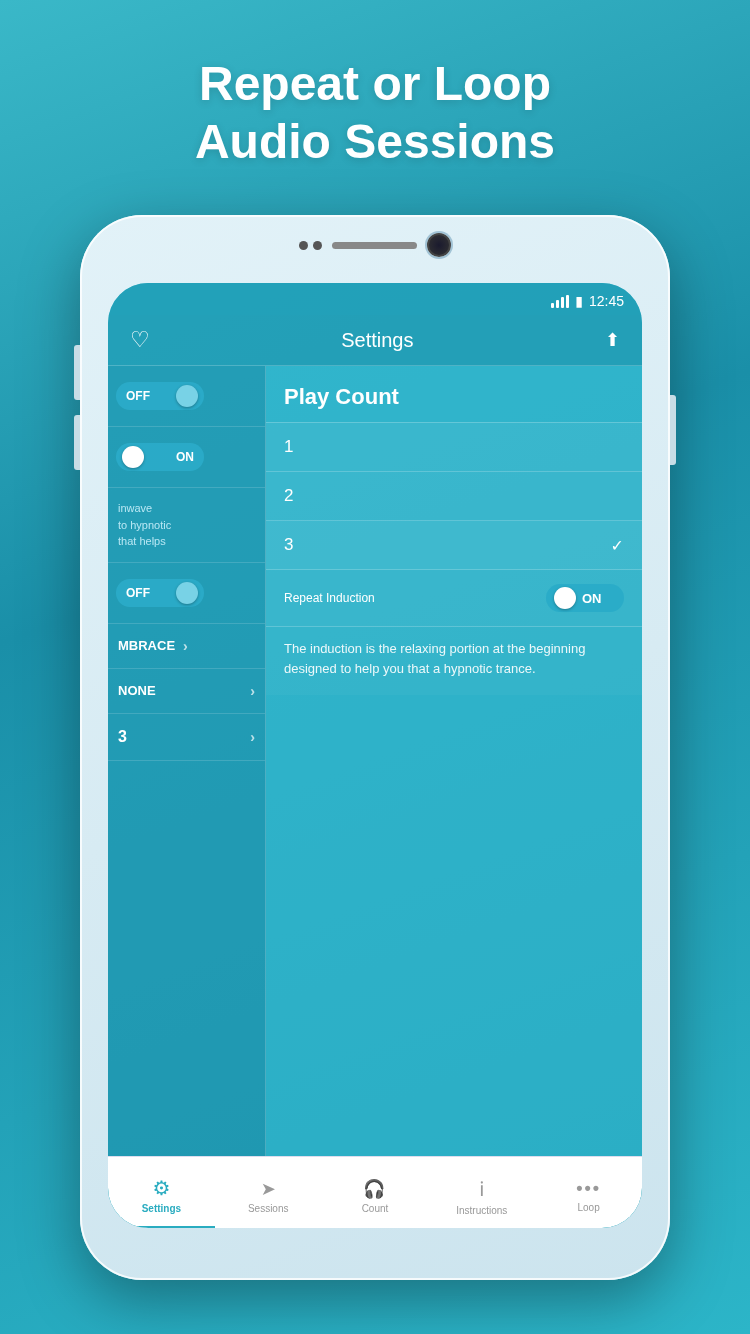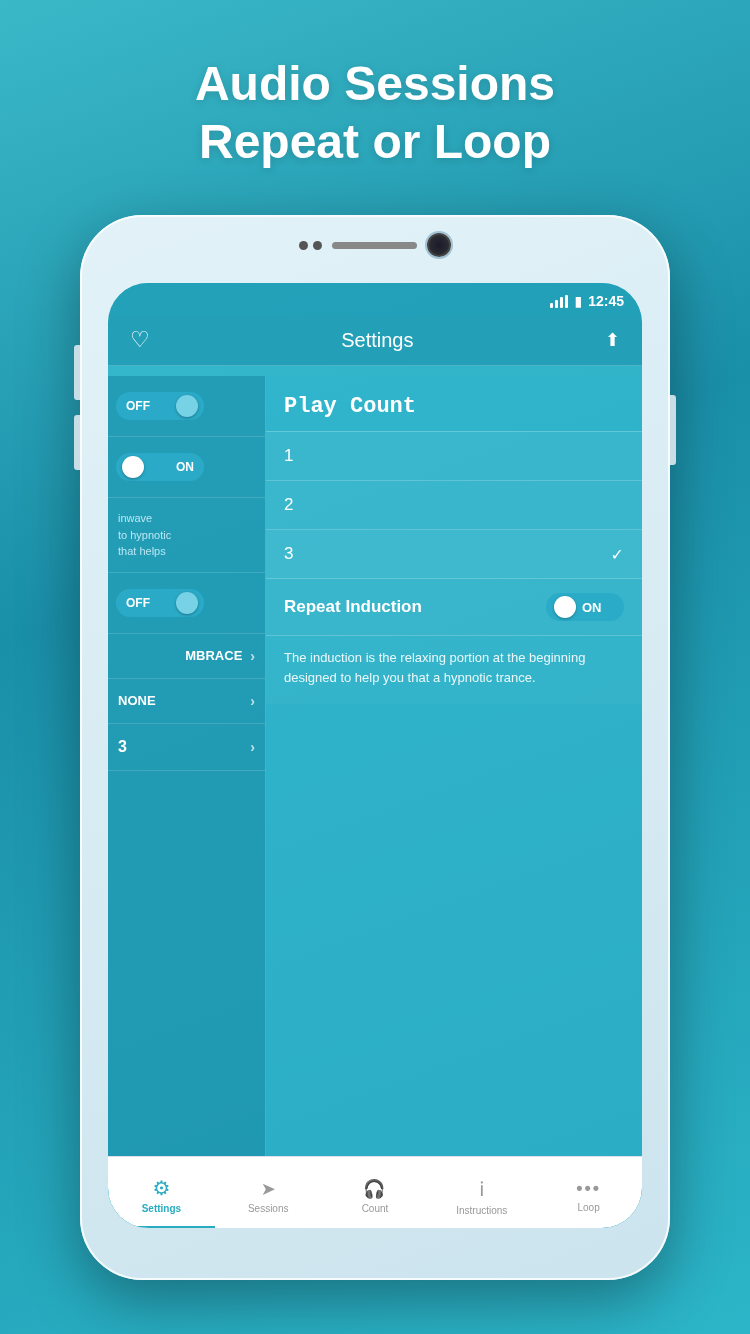--- a/index.html
+++ b/index.html
@@ -28,22 +28,22 @@
       background: #c8dde6;
     }
   </style>
 </head>
 <body>
 
 <div style="position:absolute;inset:0;background:linear-gradient(160deg,#3ab8c8 0%,#1a8fa8 40%,#2cb5c8 100%);"></div>
 
 <div style="position:absolute;top:55px;left:0;right:0;text-align:center;z-index:2;">
   <div style="color:white;font-size:48px;font-weight:700;line-height:1.2;text-shadow:0 2px 8px rgba(0,0,0,0.15);">
+    <div>Repeat or Loop</div>
     <div>Audio Sessions</div>
-    <div>Repeat or Loop</div>
   </div>
 </div>
 
 <div style="position:absolute;top:215px;left:50%;transform:translateX(-50%);width:590px;height:1065px;background:linear-gradient(160deg,#e2f2f8 0%,#cce4ee 100%);border-radius:62px;box-shadow:0 20px 60px rgba(0,0,0,0.35),inset 0 0 0 2px rgba(255,255,255,0.8);overflow:visible;">
 
   <div class="vol-button" style="top:130px;height:55px;"></div>
   <div class="vol-button" style="top:200px;height:55px;"></div>
 
   <div class="power-button" style="top:180px;height:70px;"></div>
 
@@ -59,30 +59,30 @@
   <div style="position:absolute;top:68px;left:28px;right:28px;bottom:52px;background:linear-gradient(160deg,#35b8cc 0%,#28a8bc 100%);border-radius:40px;overflow:hidden;">
 
     <div style="display:flex;justify-content:flex-end;align-items:center;padding:10px 18px 6px;background:rgba(30,155,180,0.8);gap:6px;">
       <div style="display:flex;align-items:flex-end;gap:2px;height:13px;">
         <div style="width:3px;height:5px;background:white;border-radius:1px;"></div>
         <div style="width:3px;height:8px;background:white;border-radius:1px;"></div>
         <div style="width:3px;height:11px;background:white;border-radius:1px;"></div>
         <div style="width:3px;height:13px;background:white;border-radius:1px;"></div>
       </div>
       <div style="font-size:14px;color:white;">▮</div>
-      <div style="color:white;font-size:14px;font-weight:700;">12:45</div>
+      <div style="color:white;font-size:14px;font-weight:400;">12:45</div>
     </div>
 
     <div style="display:flex;justify-content:space-between;align-items:center;padding:12px 22px;background:rgba(28,150,175,0.7);border-bottom:1px solid rgba(255,255,255,0.2);">
       <div style="font-size:22px;color:white;">♡</div>
       <div style="color:white;font-size:20px;font-weight:400;">Settings</div>
       <div style="font-size:18px;color:white;">⬆</div>
     </div>
 
-    <div style="display:flex;height:calc(100% - 150px);margin-top:10px;">
+    <div style="display:flex;height:calc(100% - 150px);">
 
       <div style="width:158px;min-width:158px;background:rgba(25,140,168,0.6);border-right:1px solid rgba(255,255,255,0.2);overflow-y:auto;">
 
         <div style="padding:16px 10px 16px 8px;border-bottom:1px solid rgba(255,255,255,0.15);">
           <div style="display:flex;align-items:center;background:rgba(45,175,205,0.75);border-radius:20px;padding:3px 6px;width:88px;cursor:pointer;">
             <span style="color:white;font-size:12px;font-weight:700;margin-right:4px;margin-left:4px;">OFF</span>
             <div style="width:22px;height:22px;border-radius:50%;background:rgba(120,210,230,1);box-shadow:0 1px 3px rgba(0,0,0,0.3);margin-left:auto;"></div>
           </div>
         </div>
 
@@ -99,59 +99,59 @@
           </div>
         </div>
 
         <div style="padding:16px 10px 16px 8px;border-bottom:1px solid rgba(255,255,255,0.15);">
           <div style="display:flex;align-items:center;background:rgba(45,175,205,0.75);border-radius:20px;padding:3px 6px;width:88px;cursor:pointer;">
             <span style="color:white;font-size:12px;font-weight:700;margin-right:4px;margin-left:4px;">OFF</span>
             <div style="width:22px;height:22px;border-radius:50%;background:rgba(120,210,230,1);box-shadow:0 1px 3px rgba(0,0,0,0.3);margin-left:auto;"></div>
           </div>
         </div>
 
-        <div style="padding:14px 10px;border-bottom:1px solid rgba(255,255,255,0.15);display:flex;align-items:center;justify-content:flex-end;color:white;font-size:13px;font-weight:700;cursor:pointer;gap:8px;">
+        <div style="padding:14px 10px;border-bottom:1px solid rgba(255,255,255,0.15);display:flex;align-items:center;justify-content:flex-start;color:white;font-size:13px;font-weight:700;cursor:pointer;gap:8px;">
           <span>MBRACE</span>
           <span style="font-size:14px;color:rgba(255,255,255,0.7);">›</span>
         </div>
 
         <div style="padding:14px 10px;border-bottom:1px solid rgba(255,255,255,0.15);display:flex;align-items:center;justify-content:space-between;color:white;font-size:13px;font-weight:700;cursor:pointer;">
           <span>NONE</span>
           <span style="font-size:14px;color:rgba(255,255,255,0.7);">›</span>
         </div>
 
         <div style="padding:14px 10px;border-bottom:1px solid rgba(255,255,255,0.15);display:flex;align-items:center;justify-content:space-between;color:white;font-size:16px;font-weight:700;cursor:pointer;">
           <span>3</span>
           <span style="font-size:14px;color:rgba(255,255,255,0.7);">›</span>
         </div>
 
       </div>
 
       <div style="flex:1;background:rgba(45,180,205,0.5);overflow-y:auto;">
 
-        <div style="padding:18px 18px 12px;border-bottom:1px solid rgba(255,255,255,0.25);font-family:Liberation Mono, monospace;">
+        <div style="padding:18px 18px 12px;border-bottom:1px solid rgba(255,255,255,0.25);">
           <div style="color:white;font-size:22px;font-weight:700;">Play Count</div>
         </div>
 
         <div style="padding:14px 18px;border-bottom:1px solid rgba(255,255,255,0.2);display:flex;align-items:center;justify-content:space-between;color:white;font-size:17px;cursor:pointer;background:rgba(255,255,255,0.05);">
           <span>1</span>
         </div>
 
         <div style="padding:14px 18px;border-bottom:1px solid rgba(255,255,255,0.2);display:flex;align-items:center;justify-content:space-between;color:white;font-size:17px;cursor:pointer;background:rgba(255,255,255,0.05);">
           <span>2</span>
         </div>
 
         <div style="padding:14px 18px;border-bottom:1px solid rgba(255,255,255,0.2);display:flex;align-items:center;justify-content:space-between;color:white;font-size:17px;cursor:pointer;background:rgba(255,255,255,0.08);">
           <span>3</span>
           <span style="color:white;font-size:16px;">✓</span>
         </div>
 
 
         <div style="padding:14px 18px;border-bottom:1px solid rgba(255,255,255,0.2);display:flex;align-items:center;justify-content:space-between;background:rgba(255,255,255,0.05);">
-          <span style="color:white;font-size:17px;font-weight:700;">Repeat Induction</span>
+          <span style="color:white;font-size:12px;font-weight:400;">Repeat Induction</span>
           <div style="display:flex;align-items:center;background:rgba(40,170,200,0.85);border-radius:20px;padding:3px 8px;min-width:78px;cursor:pointer;">
             <div style="width:22px;height:22px;border-radius:50%;background:white;box-shadow:0 1px 3px rgba(0,0,0,0.3);"></div>
             <span style="color:white;font-size:13px;font-weight:700;margin-left:6px;">ON</span>
           </div>
         </div>
 
         <div style="padding:12px 18px 16px;color:rgba(255,255,255,0.9);font-size:13px;line-height:1.55;background:rgba(255,255,255,0.03);">
           <span>The induction is the relaxing portion at the beginning designed to help you that a hypnotic trance.</span>
         </div>
 

